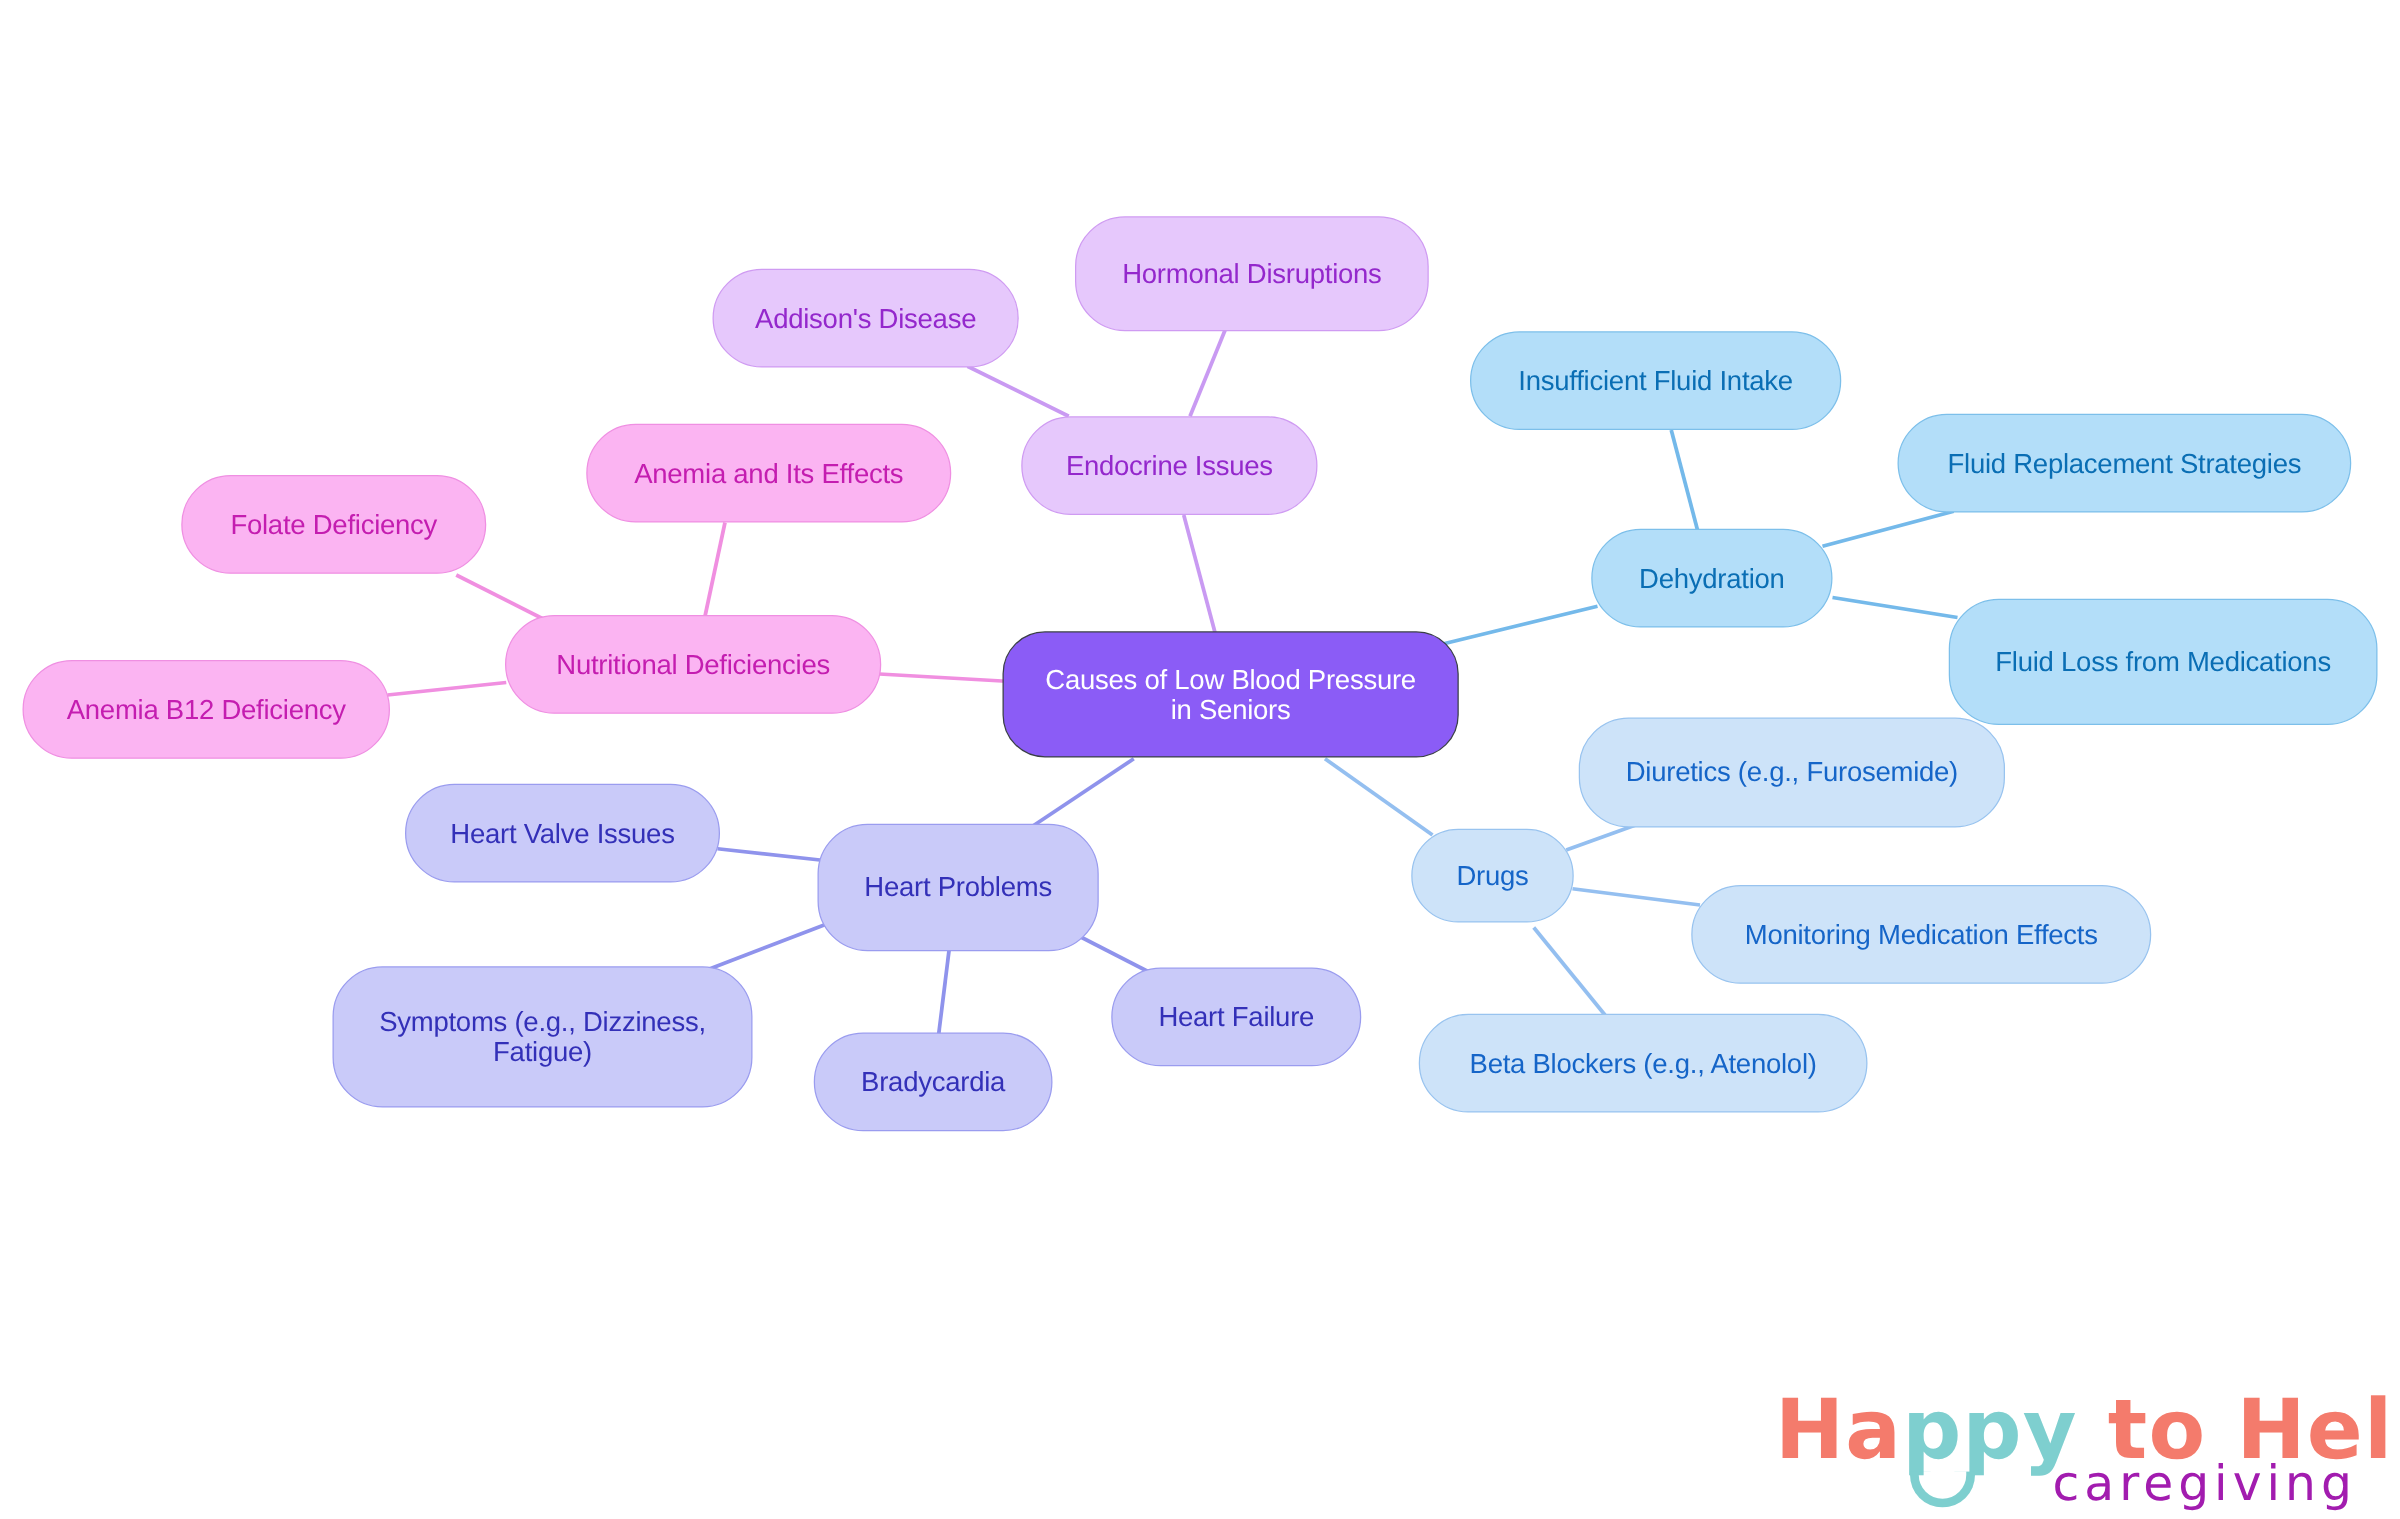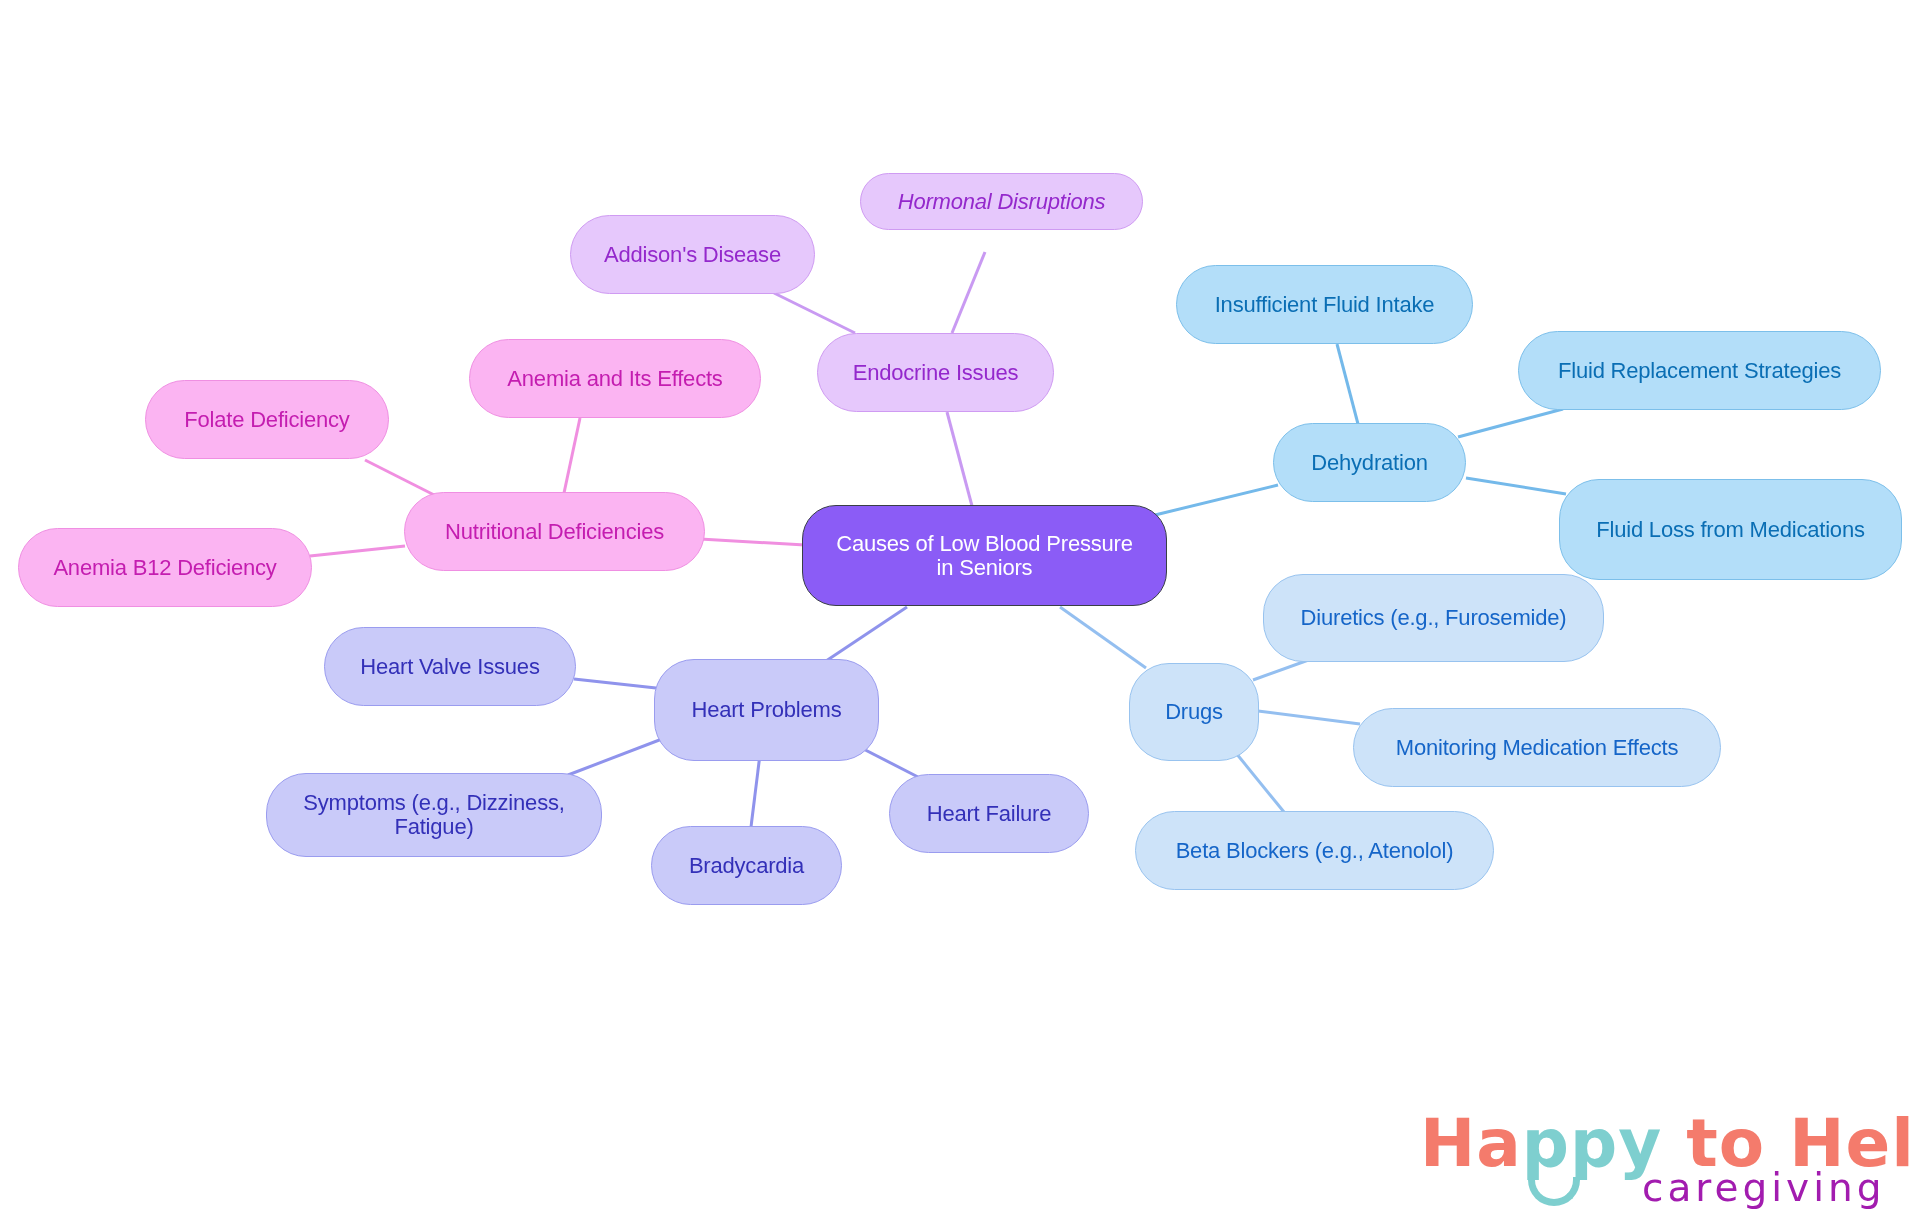--- a/index.html
+++ b/index.html
@@ -58,35 +58,35 @@
 <div class="node root" style="left:802px; top:505px; width:365px; height:101px; white-space:pre-line;">Causes of Low Blood Pressure
 in Seniors</div>
 
 <div class="node pink" style="left:404px; top:492px; width:301px; height:79px;">Nutritional Deficiencies</div>
 <div class="node pink" style="left:469px; top:339px; width:292px; height:79px;">Anemia and Its Effects</div>
 <div class="node pink" style="left:145px; top:380px; width:244px; height:79px;">Folate Deficiency</div>
 <div class="node pink" style="left:18px; top:528px; width:294px; height:79px;">Anemia B12 Deficiency</div>
 
 <div class="node lav" style="left:817px; top:333px; width:237px; height:79px;">Endocrine Issues</div>
 <div class="node lav" style="left:570px; top:215px; width:245px; height:79px;">Addison's Disease</div>
-<div class="node lav" style="left:860px; top:173px; width:283px; height:57px;font-style:italic;">Hormonal Disruptions</div>
+<div class="node lav" style="left:860px; top:173px; width:283px; height:92px;">Hormonal Disruptions</div>
 
 <div class="node sky" style="left:1273px; top:423px; width:193px; height:79px;">Dehydration</div>
 <div class="node sky" style="left:1176px; top:265px; width:297px; height:79px;">Insufficient Fluid Intake</div>
 <div class="node sky" style="left:1518px; top:331px; width:363px; height:79px;">Fluid Replacement Strategies</div>
 <div class="node sky" style="left:1559px; top:479px; width:343px; height:101px;">Fluid Loss from Medications</div>
 
-<div class="node pale" style="left:1129px; top:663px; width:130px; height:98px;">Drugs</div>
+<div class="node pale" style="left:1129px; top:663px; width:130px; height:75px;">Drugs</div>
 <div class="node pale" style="left:1263px; top:574px; width:341px; height:88px;">Diuretics (e.g., Furosemide)</div>
 <div class="node pale" style="left:1353px; top:708px; width:368px; height:79px;">Monitoring Medication Effects</div>
 <div class="node pale" style="left:1135px; top:811px; width:359px; height:79px;">Beta Blockers (e.g., Atenolol)</div>
 
 <div class="node peri" style="left:654px; top:659px; width:225px; height:102px;">Heart Problems</div>
 <div class="node peri" style="left:324px; top:627px; width:252px; height:79px;">Heart Valve Issues</div>
-<div class="node peri" style="left:266px; top:773px; width:336px; height:84px;">Symptoms (e.g., Dizziness, Fatigue)</div>
+<div class="node peri" style="left:266px; top:773px; width:336px; height:113px;">Symptoms (e.g., Dizziness, Fatigue)</div>
 <div class="node peri" style="left:651px; top:826px; width:191px; height:79px;">Bradycardia</div>
 <div class="node peri" style="left:889px; top:774px; width:200px; height:79px;">Heart Failure</div>
 
 <div class="logo">
   <div class="l1"><span>Ha</span><span class="teal">ppy</span><span> to Help</span></div>
   <div class="smile"></div>
   <div class="l2">caregiving</div>
 </div>
 
 </body></html>

